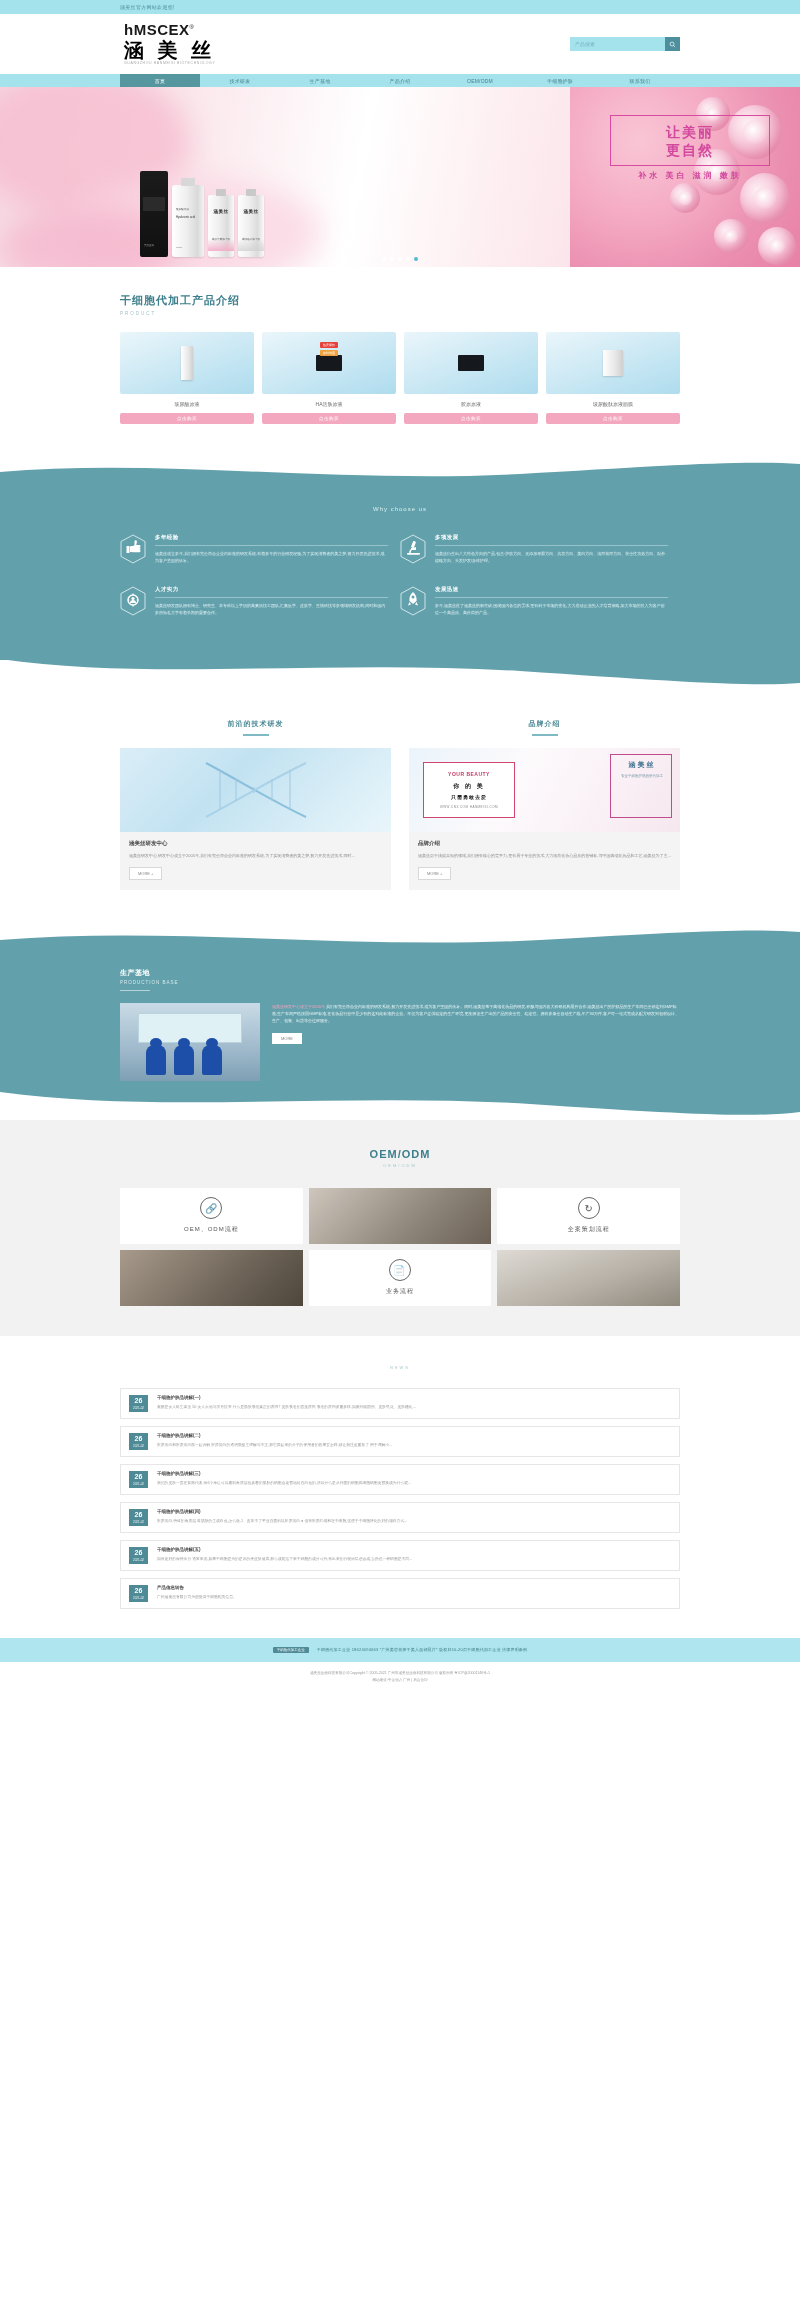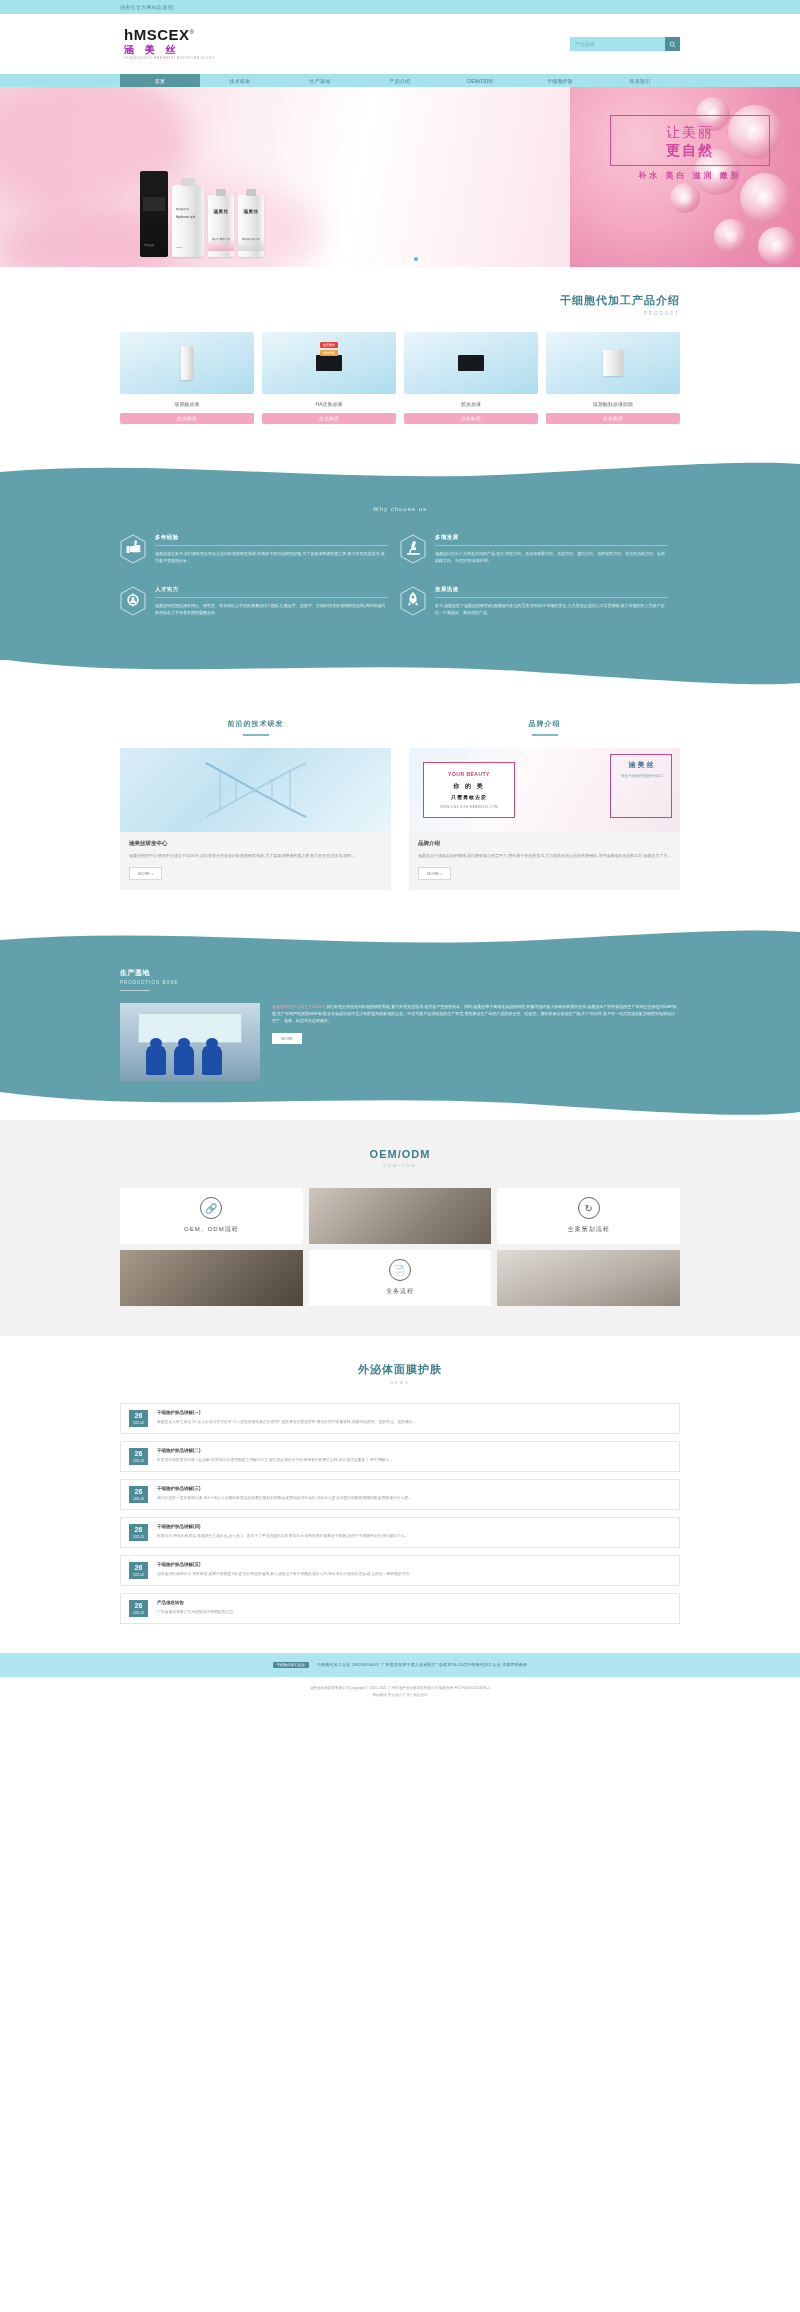--- a/index.html
+++ b/index.html
@@ -20,21 +20,21 @@
   }
   .topbar .inner { display:flex; align-items:center; }
   .topbar-text { font-size: 5px; color:#4a8f9b; letter-spacing:.3px; }
 
   
   .header { height: 60px; background:#fff; }
   .header .inner { display:flex; align-items:center; height:60px; justify-content:space-between; }
   .logo { display:flex; flex-direction:column; line-height:1; padding-left:4px;}
   .logo-en { font-size: 15px; font-weight:700; letter-spacing:.5px; color:#1a1a1a; position:relative; }
   .logo-en sup { font-size:6px; vertical-align: super; font-weight:400; }
-  .logo-cn { font-size: 10px; font-weight:700; letter-spacing:4px; color:#a21caf; margin-top:3px; }
+  .logo-cn { font-size: 20px; font-weight:700; letter-spacing:4px; color:#000000; margin-top:3px; }
   .logo-sub { font-size:3.5px; color:#aaa; letter-spacing:.6px; margin-top:2px;}
 
   .searchbox { display:flex; height:14px; width:110px; }
   .searchbox input {
     flex:1; border:none; background:#a5e3ec; font-size:5px; padding-left:5px;
     color:#5a9aa5; outline:none; font-family:inherit;
   }
   .searchbox input::placeholder { color:#72b6c2; }
   .search-btn {
     width:15px; background:#4e8f9d; border:none; cursor:pointer;
@@ -97,29 +97,29 @@
   }
   .vial .neck { position:absolute; left:8px; top:-6px; width:10px; height:7px; background:#c9c9c9; border-radius:1px;}
   .vial .brand { position:absolute; left:0; right:0; top:14px; text-align:center; font-size:4.5px; font-weight:700; color:#222; letter-spacing:.5px;}
   .vial .band { position:absolute; left:0; right:0; bottom:6px; height:12px; }
   .vial.pink .band { background:linear-gradient(180deg,rgba(244,168,196,.0),rgba(244,168,196,.85)); }
   .vial.white .band { background:linear-gradient(180deg,rgba(220,220,220,0),rgba(205,205,205,.7)); }
   .vial .sub { position:absolute; left:0; right:0; bottom:16px; text-align:center; font-size:2.6px; color:#5a5a5a;}
 
   .hero-copy { position:absolute; right:30px; top:28px; width:160px; text-align:center; }
   .hero-box { border:1px solid #d64ba0; padding:8px 0 6px; position:relative;}
-  .hero-l1 { font-size:14px; color:#d2489e; font-weight:400; letter-spacing:2px; line-height:1.25;}
+  .hero-l1 { font-size:14px; color:#d2489e; font-weight:700; letter-spacing:2px; line-height:1.25;}
   .hero-l2 { font-size:14px; color:#d2489e; font-weight:700; letter-spacing:2px; line-height:1.25;}
   .hero-l3 { font-size:8px; color:#d2489e; letter-spacing:3px; margin-top:4px; font-weight:700;}
   .hero-dots { position:absolute; left:0; right:0; bottom:6px; display:flex; justify-content:center; gap:4px;}
   .hero-dots i { width:4px; height:4px; border-radius:50%; background:rgba(255,255,255,.85); display:block; }
   .hero-dots i.on { background:#4fbcd2; }
 
   
-  .sec-title { text-align:right; padding-top:26px; }
+  .sec-title { text-align:left; padding-top:26px; }
   .sec-title .cn { font-size:11px; font-weight:700; color:#3d7f8c; letter-spacing:1px;}
   .sec-title .en { font-size:4.5px; color:#9fc3cb; letter-spacing:2px; margin-top:3px;}
 
   
   .prod-grid { display:flex; gap:8px; margin-top:16px; }
   .prod-card { flex:1; }
   .prod-img {
     height:62px; border-radius:2px; position:relative; overflow:hidden;
     background:linear-gradient(160deg,#eaf6fb 0%,#cfeaf5 45%,#aedcee 100%);
     display:flex; align-items:center; justify-content:center;
@@ -576,21 +576,20 @@
             <div class="oem-label">业务流程</div>
           </div>
           <div class="oem-cell photo3"></div>
         </div>
     </div>
   </div>
 
   <div class="news">
     <div class="inner">
       <div class="news-title">
-        <div class="cn">外泌体面膜护肤</div>
         <div class="en">NEWS</div>
       </div>
       <div class="news-list" id="news-list">
           <div class="news-item">
             <div class="news-date">
               <div class="d">26</div>
               <div class="m">2021-02</div>
             </div>
             <div class="news-txt">
               <div class="news-h">干细胞护肤品讲解(一)</div>

